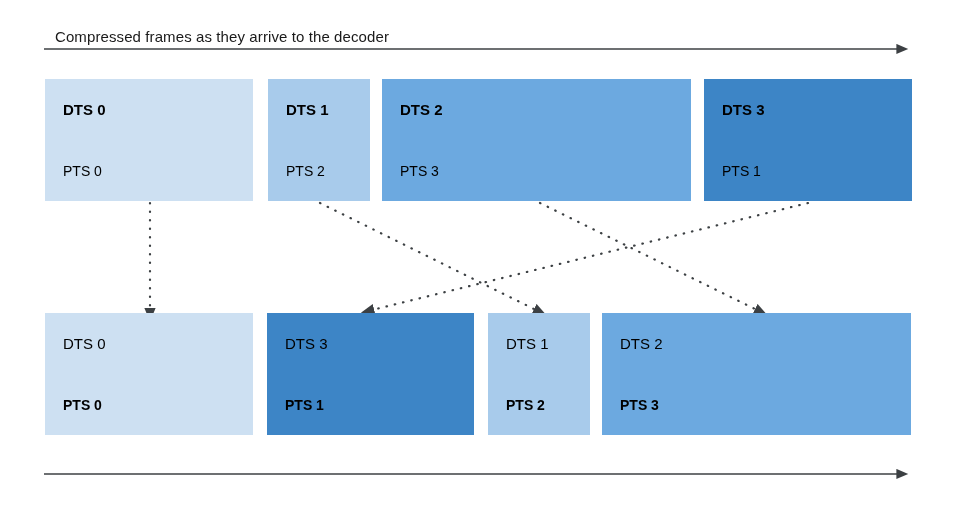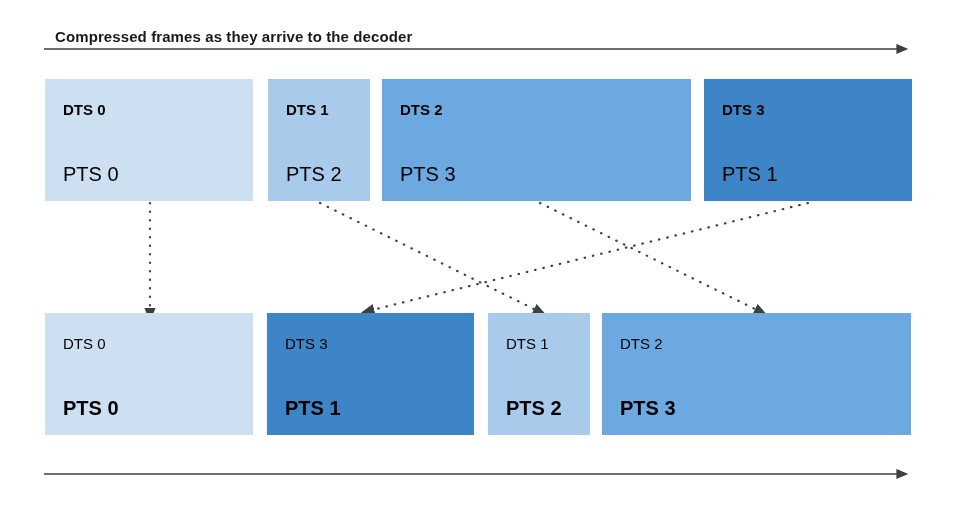--- a/index.html
+++ b/index.html
@@ -10,21 +10,20 @@
     overflow:hidden;
   }
   #stage{position:relative;width:963px;height:523px;}
 
   .caption{
     position:absolute;
     font-size:15px;
     color:#1a1a1a;
     white-space:nowrap;
     letter-spacing:0.1px;
-    font-weight:bold;
   }
   #caption-top{left:55px;top:28px;}
   #caption-bottom{left:55px;top:452px;}
 
   .axis-svg{position:absolute;left:0;top:0;width:963px;height:523px;pointer-events:none;}
 
   .frame-box{
     position:absolute;
     box-sizing:border-box;
     padding-left:10px;
@@ -32,21 +31,21 @@
   .frame-box .dts{
     position:absolute;
     left:18px;top:22px;
     font-size:15px;
     color:#000000;
     white-space:nowrap;
   }
   .frame-box .pts{
     position:absolute;
     left:18px;top:84px;
-    font-size:20px;
+    font-size:14px;
     color:#000000;
     white-space:nowrap;
   }
   .frame-box .strong{font-weight:bold;}
   .frame-box .light{font-weight:normal;}
 </style>
 </head>
 <body>
 
 <div id="stage">

